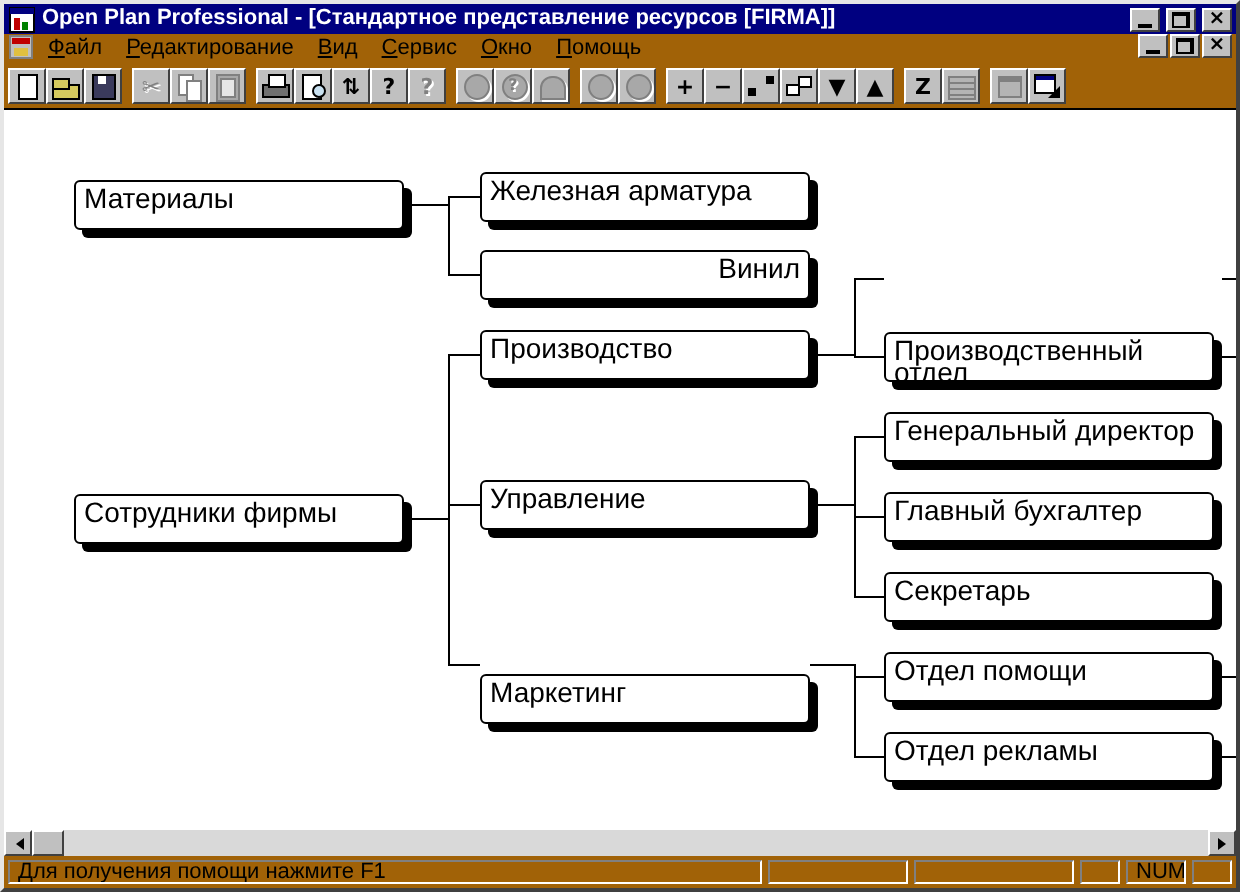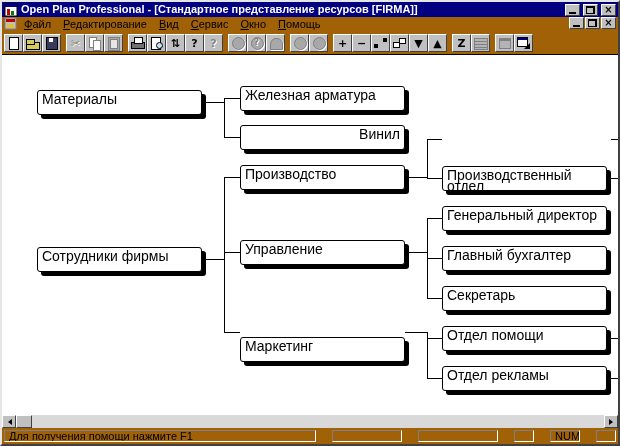--- a/index.html
+++ b/index.html
@@ -56,21 +56,21 @@
   .node{position:absolute;width:165px;height:25px;background:#fff;border:1px solid #000;border-radius:3px;box-shadow:4px 4px 0 #000;font-size:14px;line-height:11px;padding:3px 4px;overflow:hidden;white-space:normal}
   .cl{position:absolute;background:#000}
   
   .hscroll{height:13px;background:#d9d9d9;display:flex;align-items:stretch}
   .sb-btn{width:14px;background:#c0c0c0;border:1px solid;border-color:#fff #404040 #404040 #fff;display:flex;align-items:center;justify-content:center;flex:0 0 auto}
   .sb-thumb{width:16px;background:#c0c0c0;border:1px solid;border-color:#fff #404040 #404040 #fff;flex:0 0 auto}
   .sb-track{flex:1}
   .tri-l{width:0;height:0;border:3px solid transparent;border-right:4px solid #000;margin-left:-2px}
   .tri-r{width:0;height:0;border:3px solid transparent;border-left:4px solid #000;margin-right:-2px}
   
-  .statusbar{height:16px;display:flex;align-items:center;gap:16px;padding:1px 2px 2px}
+  .statusbar{height:16px;display:flex;align-items:center;gap:3px;padding:1px 2px 2px}
   .panel{height:12px;border:1px solid;border-color:#808080 #fff #fff #808080;display:flex;align-items:center;padding:0 4px;font-size:11px;line-height:10px;white-space:nowrap;overflow:hidden}
   .p-help{flex:1}
   .p-2{width:70px}.p-3{width:80px}.p-4{width:20px}.p-num{width:30px}.p-6{width:20px}
 </style>
 </head>
 <body>
 
 <div class="window">
 
   <div class="titlebar">

